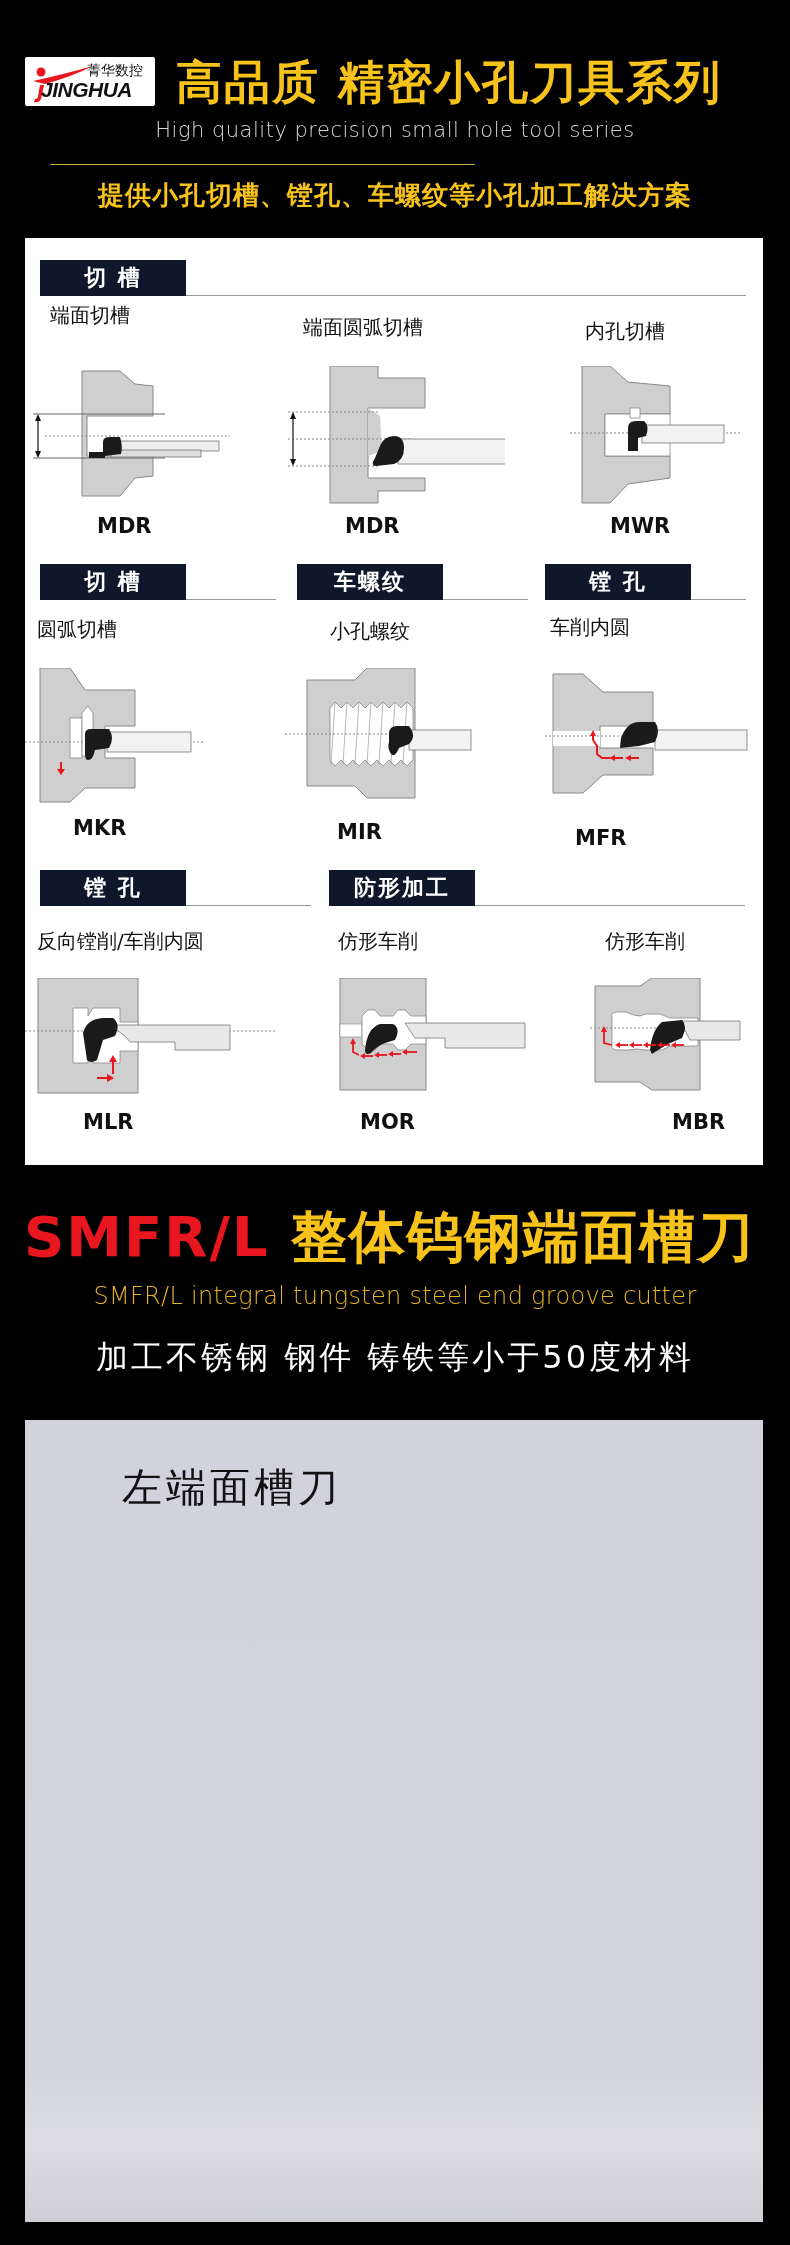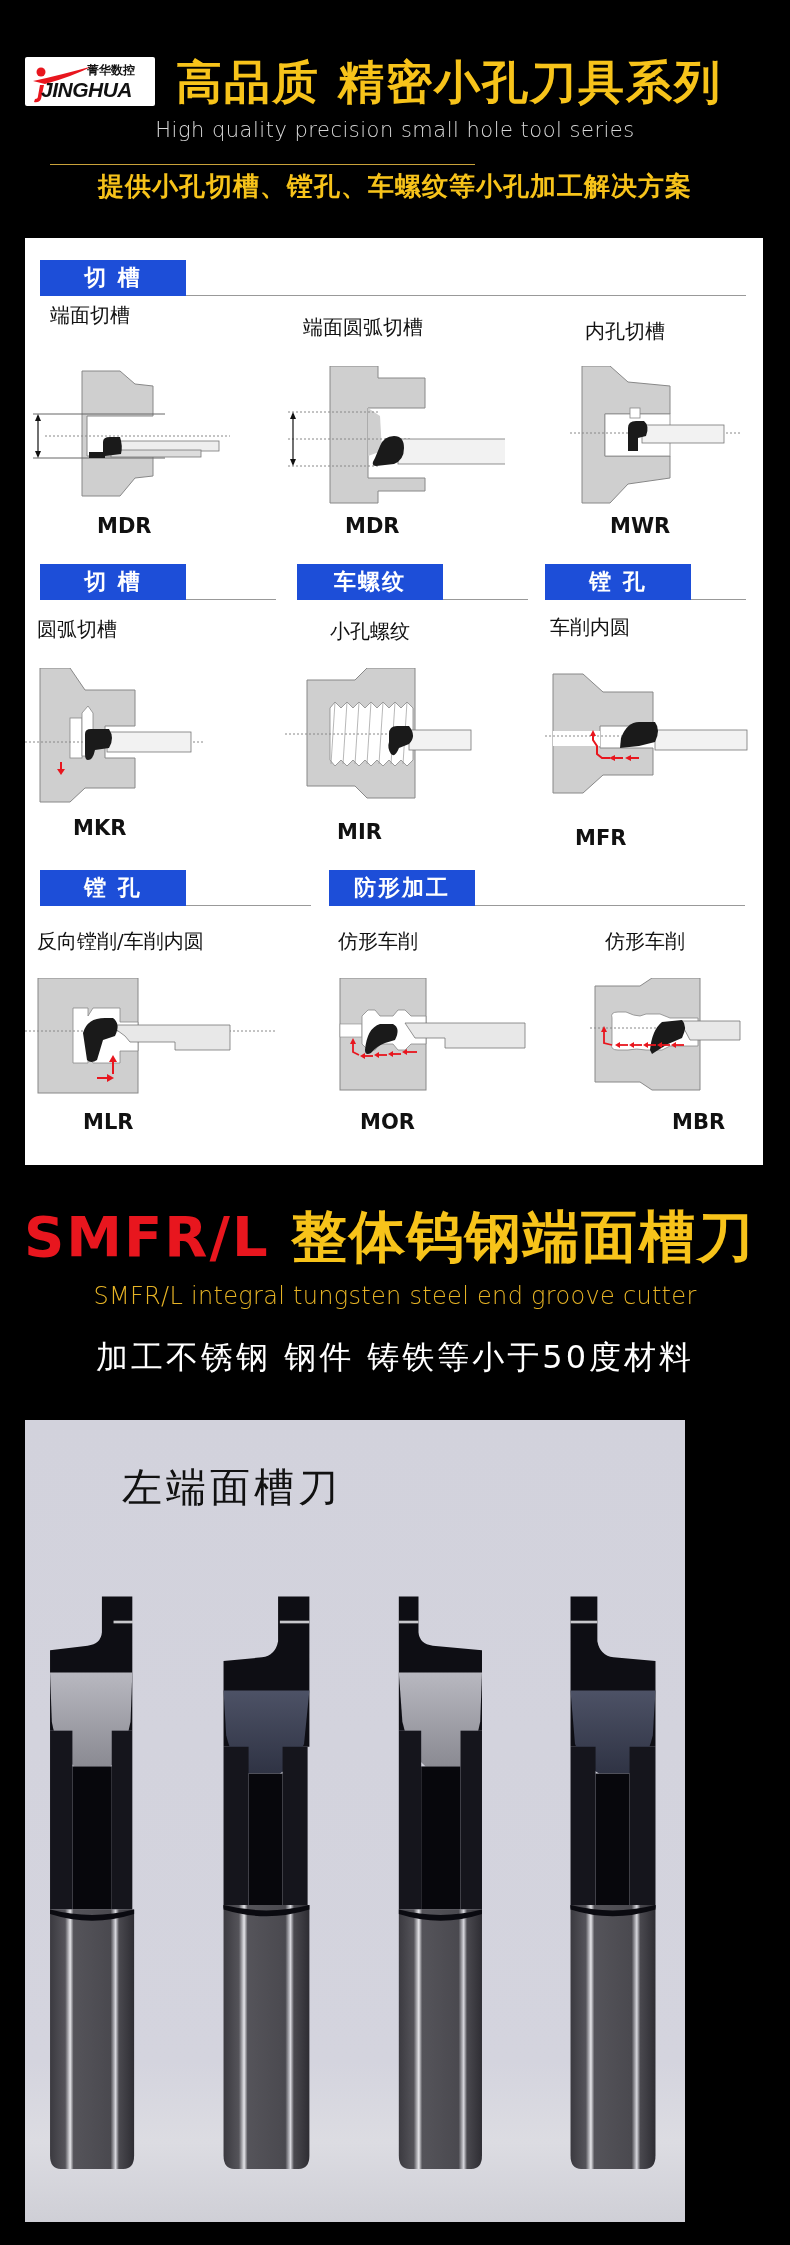--- a/index.html
+++ b/index.html
@@ -1,47 +1,47 @@
 <!DOCTYPE html>
 <html><head>
 <meta charset="utf-8">
 <style>
   * { box-sizing: border-box; margin: 0; padding: 0; }
   html, body { width: 790px; background: #000; }
   body { position: relative; height: 2245px; overflow: hidden; font-family: "DejaVu Sans", sans-serif; color: #111; }
 
   
   .logo { position: absolute; left: 25px; top: 57px; width: 130px; height: 49px; background: #fff; border-radius: 2px; }
-  .logo .cn { position: absolute; right: 20px; top: 5px; font-size: 12px; font-weight: bold; color: #111; letter-spacing: 0; }
+  .logo .cn { position: absolute; right: 12px; top: 5px; font-size: 14px; font-weight: normal; color: #111; letter-spacing: 0; }
   .logo .en { position: absolute; left: 16px; bottom: 4px; font-size: 21px; font-weight: bold; font-style: italic; color: #111; font-family: "Liberation Sans", sans-serif; letter-spacing: -0.5px; }
   .logo .swoosh { position: absolute; left: 6px; top: 4px; width: 120px; height: 42px; }
   .title-main { position: absolute; left: 176px; top: 52px; font-size: 46px; font-weight: bold; color: #F7C31A; letter-spacing: 2px; white-space: nowrap; }
   .title-sub { position: absolute; left: 0; width: 840px; top: 118px; text-align: center; font-size: 21px; color: #d8d8d8; font-family: "DejaVu Sans", sans-serif; font-weight: 300; letter-spacing: 0.5px; }
   .title-rule { position: absolute; left: 51px; width: 423px; top: 164px; height: 1px; background: #c9a23a; }
   .title-rule { width: 423px; left: 50px; }
-  .title-tag { position: absolute; left: 0; width: 790px; top: 169px; text-align: center; font-size: 26px; font-weight: bold; color: #F7C31A; letter-spacing: 1px; }
+  .title-tag { position: absolute; left: 0; width: 790px; top: 178px; text-align: center; font-size: 26px; font-weight: bold; color: #F7C31A; letter-spacing: 1px; }
 
   
   .panel { position: absolute; left: 25px; top: 238px; width: 738px; height: 927px; background: #fff; }
-  .sec-tag { position: absolute; height: 36px; background: #1d4ed8; color: #fff; font-weight: bold; font-size: 22px; line-height: 36px; text-align: center; letter-spacing: 2px; }
+  .sec-tag { position: absolute; height: 36px; background: #0f172a; color: #fff; font-weight: bold; font-size: 22px; line-height: 36px; text-align: center; letter-spacing: 2px; }
   .sec-line { position: absolute; height: 1px; background: #999; }
   .cap { position: absolute; font-size: 20px; color: #111; white-space: nowrap; }
   .code { position: absolute; font-size: 21px; color: #111; font-family: "DejaVu Sans", sans-serif; white-space: nowrap; font-weight: bold; }
   .diag { position: absolute; }
 
   
   .prod-title { position: absolute; left: 24px; top: 1200px; font-size: 56px; font-weight: bold; white-space: nowrap; letter-spacing: 2px; }
   .prod-title .red { color: #E8161E; font-family: "DejaVu Sans", sans-serif; }
   .prod-title .yel { color: #F7C31A; }
   .prod-sub { position: absolute; left: 0; width: 790px; top: 1282px; text-align: center; font-size: 24px; color: #E6B325; font-weight: 300; letter-spacing: 0.3px; white-space: nowrap; }
   .prod-desc { position: absolute; left: 0; width: 790px; top: 1336px; text-align: center; font-size: 32px; color: #fff; letter-spacing: 3px; white-space: nowrap; }
 
   
-  .photo { position: absolute; left: 25px; top: 1420px; width: 660px; height: 802px;
-           background: linear-gradient(#d2d2dc 0%, #d4d4de 80%, #dcdce2 90%, #cfcfd6 100%); overflow: hidden; }
+  .photo { position: absolute; left: 25px; top: 1420px; width: 738px; height: 802px;
+           background: linear-gradient(#d2d2dc 0%, #d4d4de 80%, #dcdce2 90%, #cfcfd6 100%); overflow: hidden; text-align: right; }
   .photo .label { position: absolute; top: 40px; font-size: 40px; color: #111; letter-spacing: 4px; white-space: nowrap; }
   .tool { position: absolute; top: 0; width: 100%; height: 100%; }
 </style>
 </head>
 <body>
 
 <div class="logo">
   <svg class="swoosh" viewBox="0 0 120 42">
     <circle cx="10" cy="11" r="4.5" fill="#E8161E"></circle>
     <path d="M2 20 Q30 14 62 5 Q40 16 14 23 Z" fill="#E8161E"></path>

